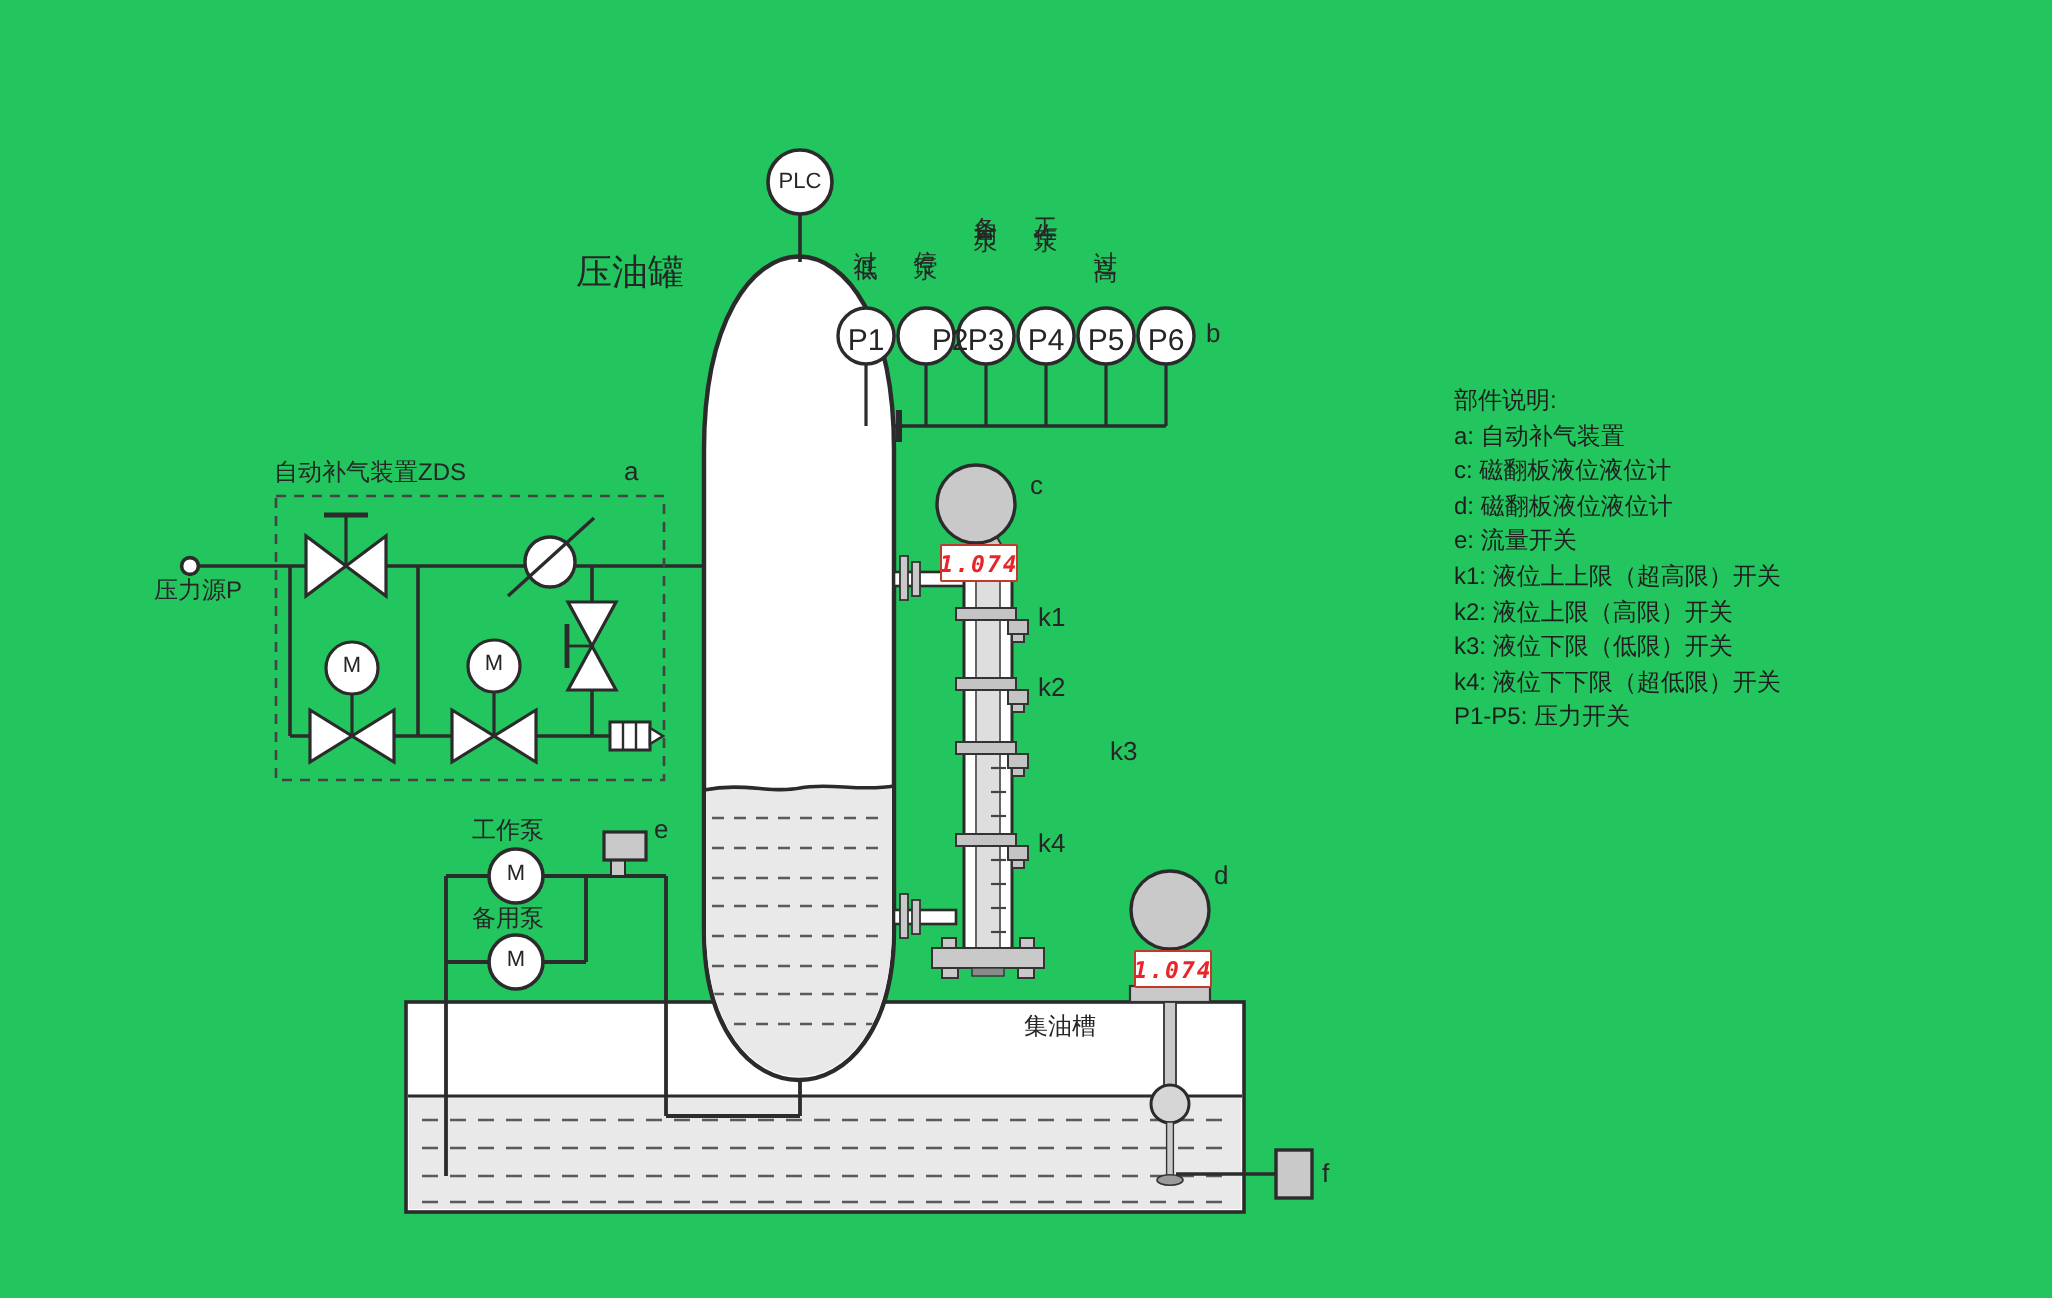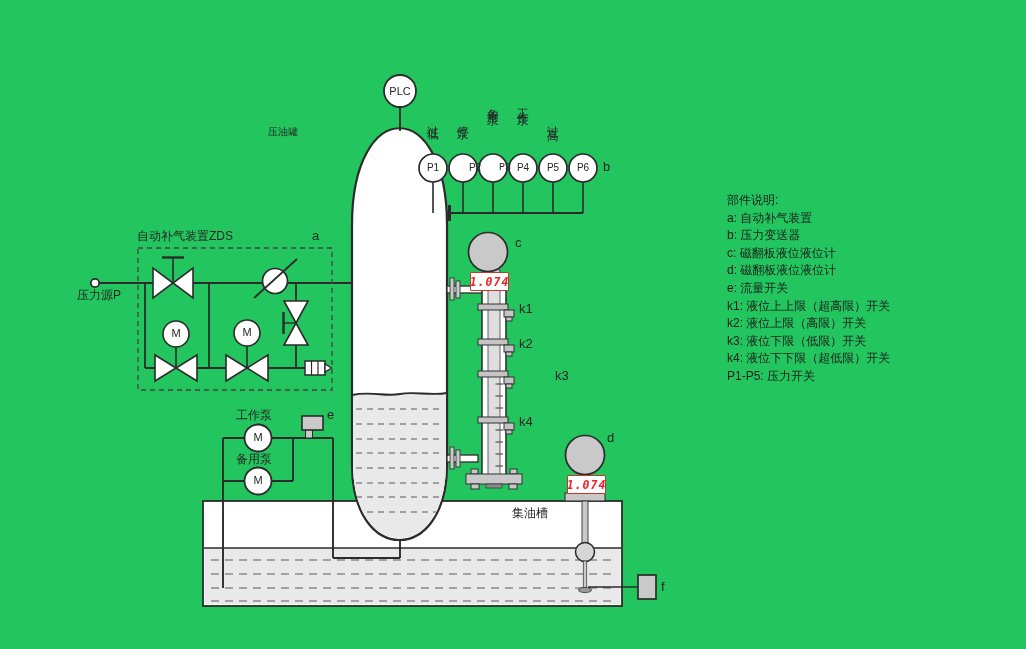--- a/index.html
+++ b/index.html
@@ -3,21 +3,21 @@
 <meta charset="utf-8">
 <style>
   html,body{margin:0;padding:0;background:#fff;}
   #app{position:relative;width:1026px;height:649px;background:#22c55e;overflow:hidden;
        font-family:"Liberation Sans","DejaVu Sans",sans-serif;color:#222;}
   svg{position:absolute;left:0;top:0;}
   .lbl{position:absolute;white-space:nowrap;color:#262626;font-size:12px;line-height:1.15;}
   .tag{font-size:13px;}
   .ctr{text-align:center;}
   .vlbl{writing-mode:vertical-rl;text-orientation:upright;letter-spacing:3px;font-size:12px;}
-  .pid{font-size:10px;}
+  .pid{font-size:15px;}
   .mlbl{font-size:11px;}
   .display{position:absolute;background:#fff;border:1.6px solid #c0392b;border-radius:1px;
            display:flex;align-items:center;justify-content:center;
            font-family:"DejaVu Sans Mono",monospace;font-style:italic;font-weight:bold;
            font-size:11.5px;letter-spacing:1px;color:#e8252a;margin-top:29px;}
   .legend{position:absolute;left:727px;top:192px;font-size:12px;line-height:17.6px;color:#1e1e1e;}
   .legend div{white-space:nowrap;}
 </style>
 </head>
 <body>
@@ -221,31 +221,31 @@
     <circle cx="585" cy="455" r="19.5" fill="#c9c9c9" stroke="#2b2b2b" stroke-width="1.7"></circle>
   </g>
 
   <g>
     <line x1="588" y1="587" x2="638" y2="587" stroke="#2b2b2b" stroke-width="1.7"></line>
     <rect x="638" y="575" width="18" height="24" fill="#c9c9c9" stroke="#2b2b2b" stroke-width="1.7"></rect>
   </g>
 </svg>
 
 <div class="lbl ctr mlbl" style="left:383px;top:85px;width:34px;">PLC</div>
-<div class="lbl" style="left:268px;top:126px;font-size:10px;">压油罐</div>
+<div class="lbl" style="left:288px;top:126px;font-size:18px;">压油罐</div>
 
 <div class="lbl vlbl" style="left:425px;top:116px;">过低</div>
 <div class="lbl vlbl" style="left:455px;top:116px;">停泵</div>
 <div class="lbl vlbl" style="left:485px;top:99px;">备用泵</div>
 <div class="lbl vlbl" style="left:515px;top:99px;">工作泵</div>
 <div class="lbl vlbl" style="left:545px;top:116px;">过高</div>
 
 <div class="lbl ctr pid" style="left:419px;top:162px;width:28px;">P1</div>
 <div class="lbl ctr pid" style="left:449px;top:162px;width:52px;">P2</div>
-<div class="lbl ctr pid" style="left:479px;top:162px;width:52px;font-family:Liberation Mono, monospace;">P3</div>
+<div class="lbl ctr pid" style="left:479px;top:162px;width:28px;">P3</div>
 <div class="lbl ctr pid" style="left:509px;top:162px;width:28px;">P4</div>
 <div class="lbl ctr pid" style="left:539px;top:162px;width:28px;">P5</div>
 <div class="lbl ctr pid" style="left:569px;top:162px;width:28px;">P6</div>
 <div class="lbl tag" style="left:603px;top:160px;">b</div>
 
 <div class="lbl" style="left:137px;top:230px;">自动补气装置ZDS</div>
 <div class="lbl tag" style="left:312px;top:229px;">a</div>
 <div class="lbl" style="left:77px;top:289px;">压力源P</div>
 <div class="lbl ctr mlbl" style="left:166px;top:327px;width:20px;">M</div>
 <div class="lbl ctr mlbl" style="left:237px;top:326px;width:20px;">M</div>
@@ -265,21 +265,20 @@
 <div class="lbl tag" style="left:519px;top:302px;">k1</div>
 <div class="lbl tag" style="left:519px;top:337px;">k2</div>
 <div class="lbl tag" style="left:519px;top:369px;margin-left:36px;">k3</div>
 <div class="lbl tag" style="left:519px;top:415px;">k4</div>
 
 <div class="lbl" style="left:512px;top:507px;">集油槽</div>
 
 <div class="legend">
   <div>部件说明:</div>
   <div>a: 自动补气装置</div>
-  <div>b: 压力变送器</div>
   <div>c: 磁翻板液位液位计</div>
   <div>d: 磁翻板液位液位计</div>
   <div>e: 流量开关</div>
   <div>k1: 液位上上限（超高限）开关</div>
   <div>k2: 液位上限（高限）开关</div>
   <div>k3: 液位下限（低限）开关</div>
   <div>k4: 液位下下限（超低限）开关</div>
   <div>P1-P5: 压力开关</div>
 </div>
 

